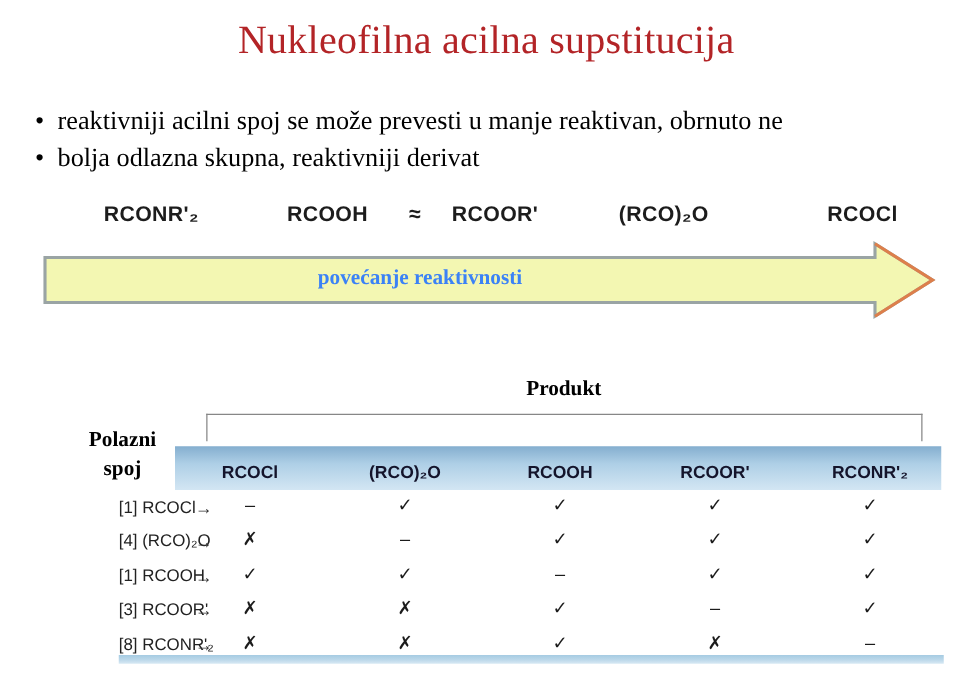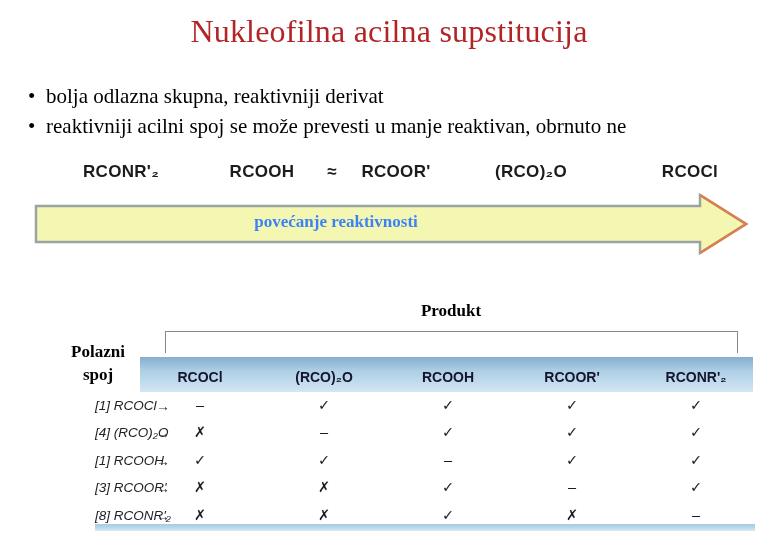--- a/index.html
+++ b/index.html
@@ -60,21 +60,21 @@
     font-weight:bold;font-size:17px;color:#000;line-height:23px;
   }
   .matrix-header{
     position:absolute;left:140px;top:357px;width:613px;height:35px;
     background:linear-gradient(180deg,#84aecf 0%,#aecfe6 40%,#d3e6f3 100%);
   }
   .col-head{
     position:absolute;bottom:7px;transform:translateX(-50%);
     font-weight:bold;font-size:14px;color:#14142b;white-space:nowrap;
   }
-  .mrow{position:absolute;left:0;width:778px;height:27px;font-style:italic;}
+  .mrow{position:absolute;left:0;width:778px;height:27px;}
   .rlabel{
     position:absolute;left:95px;top:5px;font-size:13.5px;color:#222;white-space:nowrap;
   }
   .rarrow{
     position:absolute;left:163px;top:5px;transform:translateX(-50%);
     font-size:14px;color:#333;
   }
   .cell{
     position:absolute;top:4px;transform:translateX(-50%);
     font-size:14.5px;color:#1b1b1b;
@@ -85,22 +85,22 @@
   }
 </style>
 </head>
 <body>
 
 <div class="slide">
 
   <div class="title">Nukleofilna acilna supstitucija</div>
 
   <div class="bullets">
+    <div class="bullet-line"><span class="bullet-marker">•</span><span>reaktivniji acilni spoj se može prevesti u manje reaktivan, obrnuto ne</span></div>
     <div class="bullet-line"><span class="bullet-marker">•</span><span>bolja odlazna skupna, reaktivniji derivat</span></div>
-    <div class="bullet-line"><span class="bullet-marker">•</span><span>reaktivniji acilni spoj se može prevesti u manje reaktivan, obrnuto ne</span></div>
   </div>
 
   <div>
     <span class="scale-item" style="left:121px">RCONR'₂</span>
     <span class="scale-item" style="left:262px">RCOOH</span>
     <span class="scale-item" style="left:332px">≈</span>
     <span class="scale-item" style="left:396px">RCOOR'</span>
     <span class="scale-item" style="left:531px">(RCO)₂O</span>
     <span class="scale-item" style="left:690px">RCOCl</span>
   </div>

